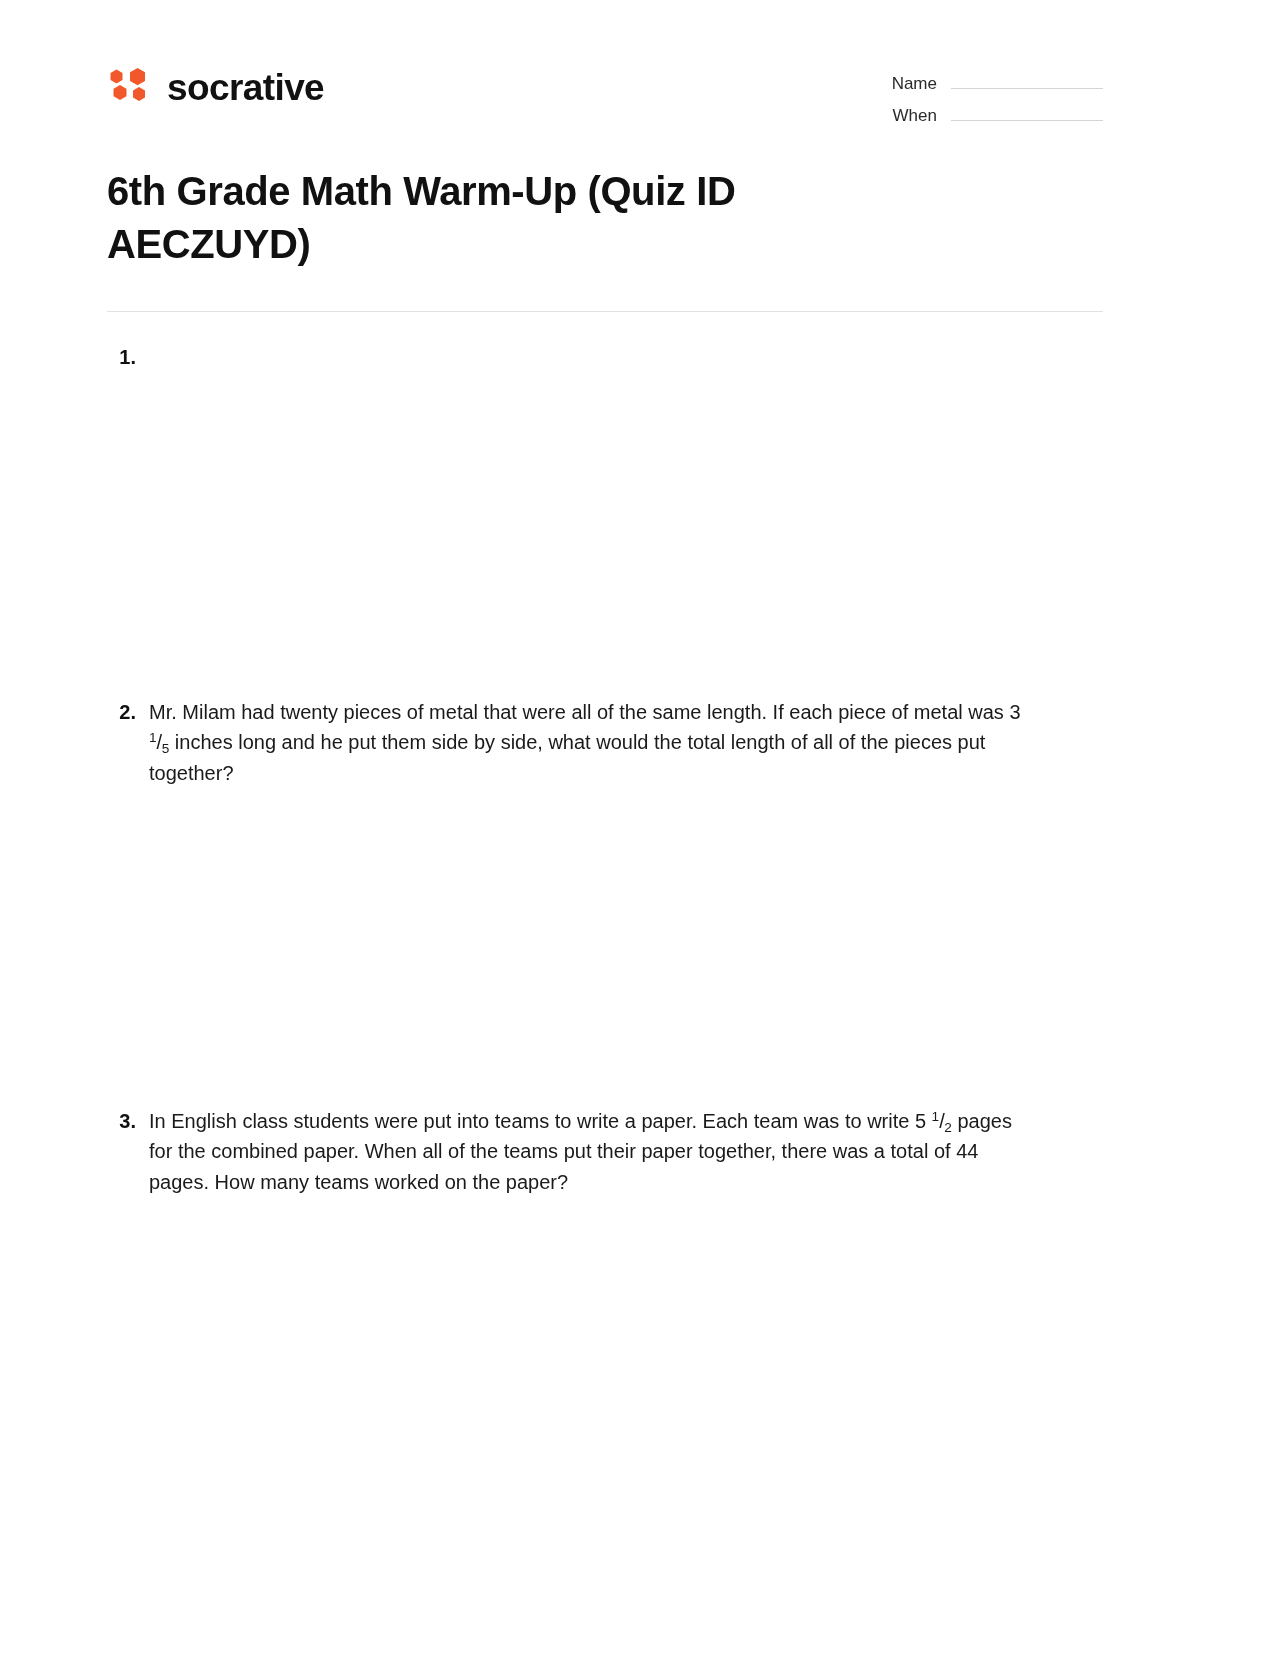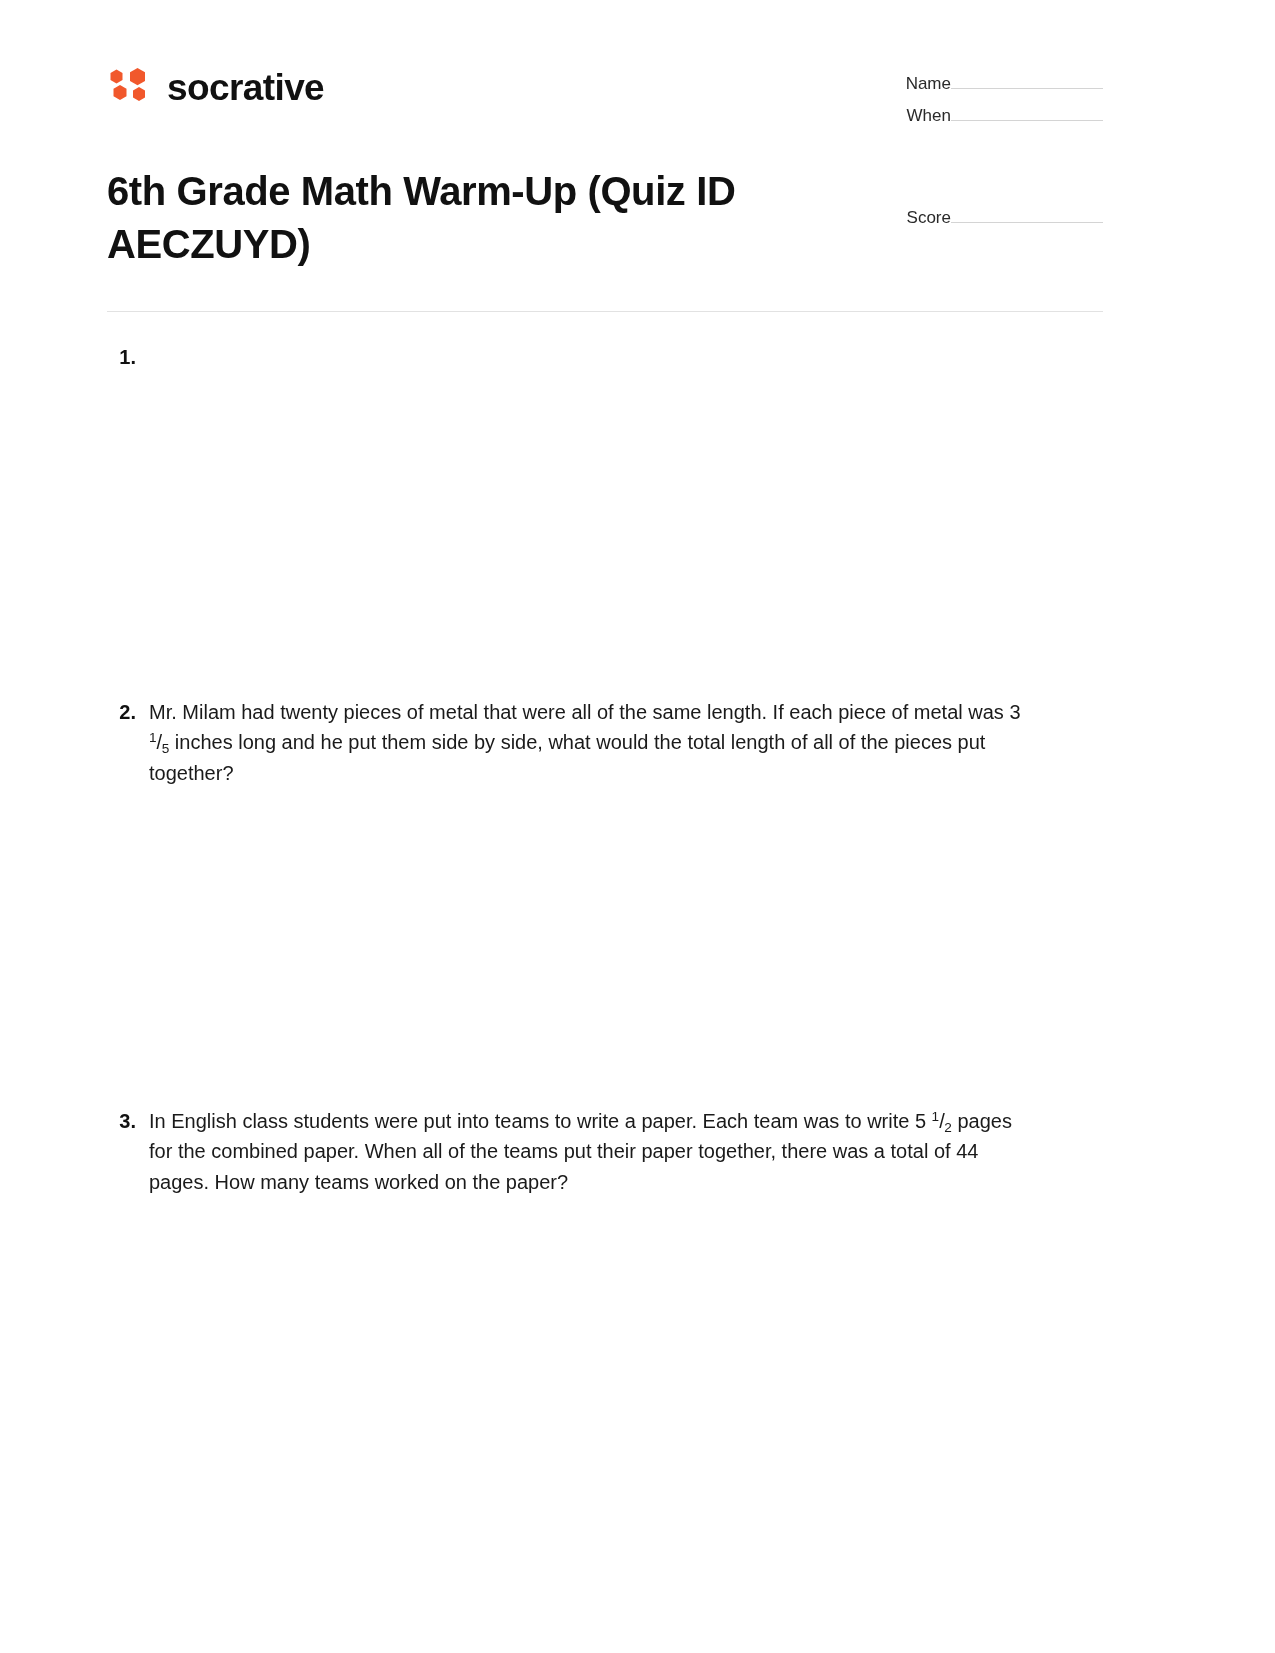--- a/index.html
+++ b/index.html
@@ -55,20 +55,21 @@
 
   .fields {
     width: 240px;
     padding-top: 18px;
   }
 
   .field-row {
     display: flex;
     align-items: baseline;
     justify-content: flex-end;
+    gap: 14px;
     margin-bottom: 11px;
   }
 
   .field-label {
     font-size: 17px;
     color: #2a2a2a;
     white-space: nowrap;
   }
 
   .field-line {
@@ -176,26 +177,20 @@
       </div>
       <div class="field-row">
         <span class="field-label">When</span>
         <span class="field-line"></span>
       </div>
     </div>
   </div>
 
   <div class="title-block">
     <h1 class="doc-title">6th Grade Math Warm-Up (Quiz ID AECZUYD)</h1>
-    <div class="score-wrap">
-      <div class="field-row">
-        <span class="field-label">Score</span>
-        <span class="field-line"></span>
-      </div>
-    </div>
   </div>
 
   <hr class="divider">
 
   <div class="questions">
 
     <div class="question">
       <div class="q-num">1.</div>
     </div>
     <div class="answer-space-lg"></div>

